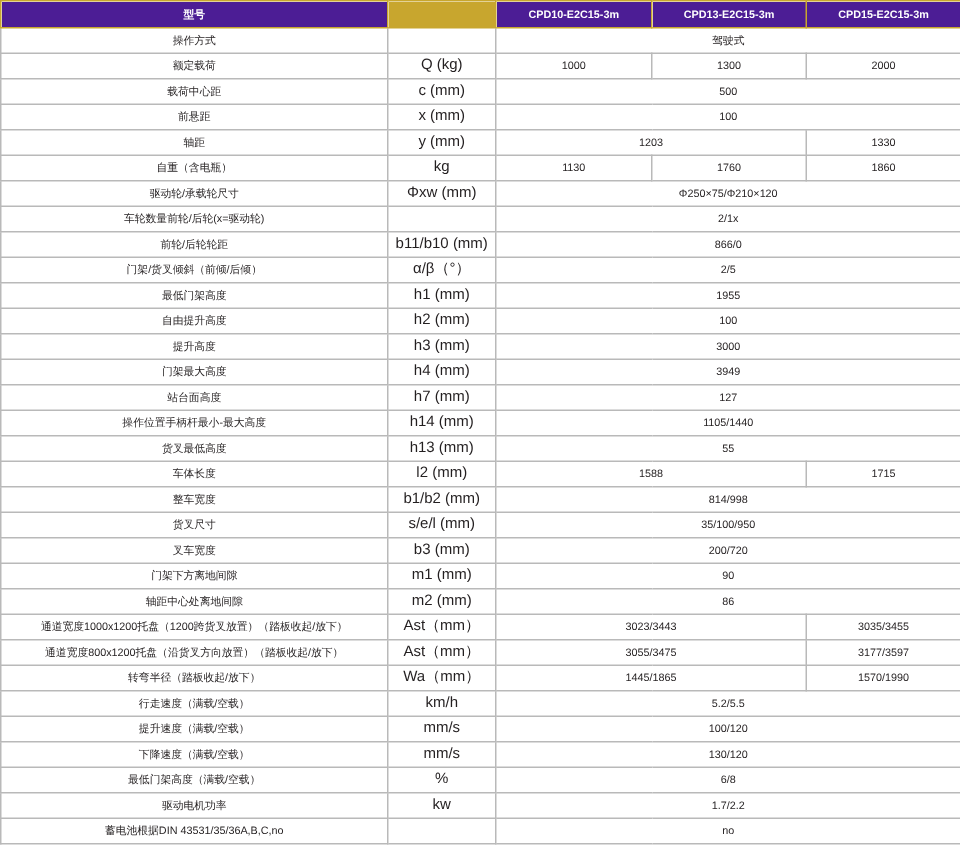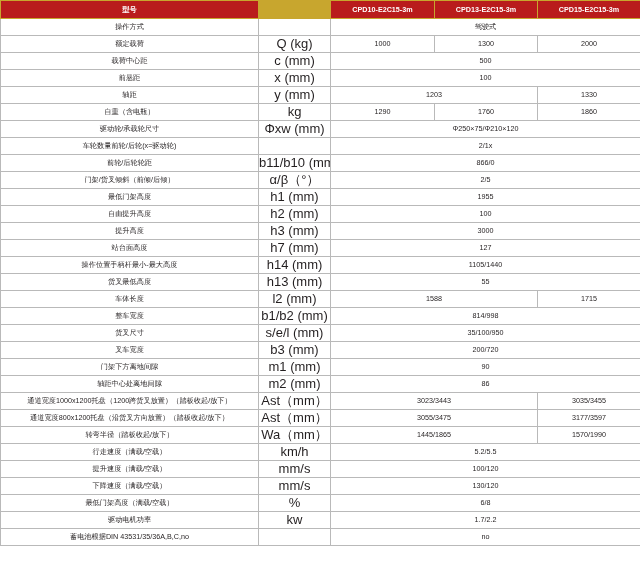--- a/index.html
+++ b/index.html
@@ -30,36 +30,36 @@
     padding: 0;
     height: 16px;
     line-height: 16px;
     text-align: center;
     vertical-align: middle;
     font-weight: normal;
     overflow: hidden;
     white-space: nowrap;
   }
   table.spec tr.header td {
-    background: #b91c1c;
+    background: #4c1d95;
     color: #ffffff;
     font-weight: bold;
     border-color: #c8a62e;
     height: 17px;
     line-height: 17px;
   }
   table.spec tr.header td.blank1,
   table.spec tr.header td.blank2 {
     background: #c8a62e;
   }
   td.label {
     font-size: 7.2px;
   }
   td.unit {
-    font-size: 13px;
+    font-size: 10px;
   }
   td.val {
     font-size: 7.2px;
   }
 </style>
 </head>
 <body>
 
 <table class="spec">
   <colgroup>
@@ -101,21 +101,21 @@
       </tr>
       <tr>
         <td class="label">轴距</td>
         <td class="unit">y (mm)</td>
         <td class="val" colspan="2">1203</td>
         <td class="val">1330</td>
       </tr>
       <tr>
         <td class="label">自重（含电瓶）</td>
         <td class="unit">kg</td>
-        <td class="val">1290</td>
+        <td class="val">1130</td>
         <td class="val">1760</td>
         <td class="val">1860</td>
       </tr>
       <tr>
         <td class="label">驱动轮/承载轮尺寸</td>
         <td class="unit">Φxw (mm)</td>
         <td class="val" colspan="3">Φ250×75/Φ210×120</td>
       </tr>
       <tr>
         <td class="label">车轮数量前轮/后轮(x=驱动轮)</td>
@@ -139,20 +139,25 @@
       </tr>
       <tr>
         <td class="label">自由提升高度</td>
         <td class="unit">h2 (mm)</td>
         <td class="val" colspan="3">100</td>
       </tr>
       <tr>
         <td class="label">提升高度</td>
         <td class="unit">h3 (mm)</td>
         <td class="val" colspan="3">3000</td>
+      </tr>
+      <tr>
+        <td class="label">门架最大高度</td>
+        <td class="unit">h4 (mm)</td>
+        <td class="val" colspan="3">3949</td>
       </tr>
       <tr>
         <td class="label">站台面高度</td>
         <td class="unit">h7 (mm)</td>
         <td class="val" colspan="3">127</td>
       </tr>
       <tr>
         <td class="label">操作位置手柄杆最小-最大高度</td>
         <td class="unit">h14 (mm)</td>
         <td class="val" colspan="3">1105/1440</td>

